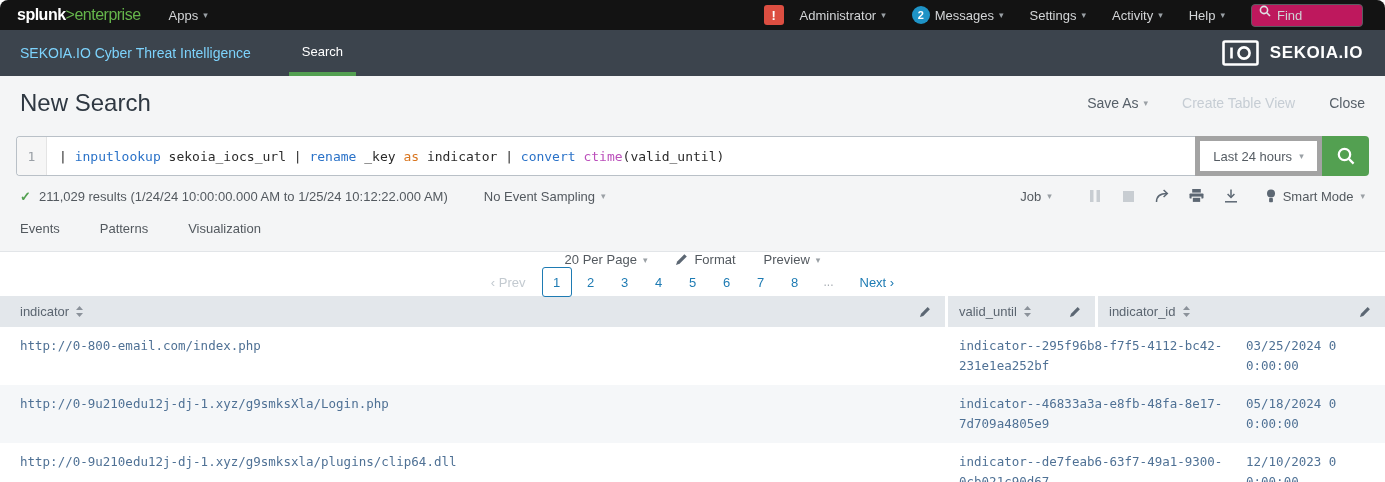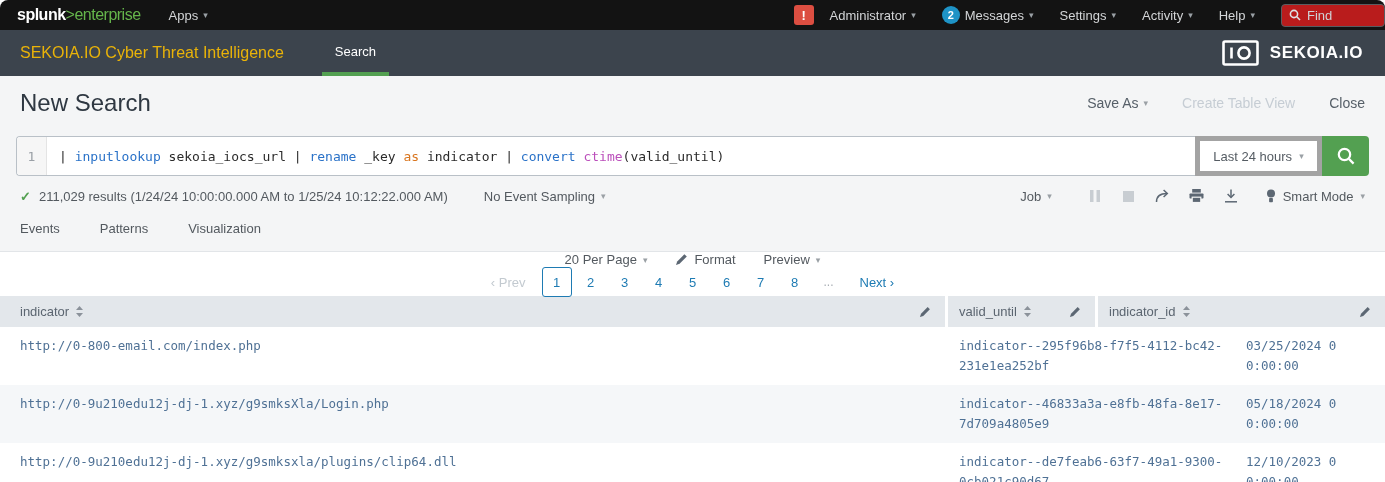--- a/index.html
+++ b/index.html
@@ -1,37 +1,37 @@
 <!DOCTYPE html>
 <html><head>
 <meta charset="utf-8">
 <style>
   * { margin:0; padding:0; box-sizing:border-box; }
   html,body { background:#ffffff; }
   body { font-family:"Liberation Sans", sans-serif; width:1385px; height:482px; }
   .screen { width:1385px; height:482px; border-radius:8px; overflow:hidden; background:#fff; position:relative; }
 
   
-  .topbar { height:30px; background:#131313; display:flex; align-items:center; justify-content:space-between; padding:0 0 0 17px; }
+  .topbar { height:30px; background:#131313; display:flex; align-items:center; justify-content:space-between; padding:0 22px 0 17px; }
   .topbar-left, .topbar-right { display:flex; align-items:center; }
   .logo { display:flex; align-items:baseline; cursor:pointer; }
   .logo-main { color:#fff; font-weight:bold; font-size:16px; letter-spacing:-0.5px; }
   .logo-sub { color:#65b54b; font-weight:500; font-size:16px; letter-spacing:-0.5px; }
   .topbar-item { color:#d3d5d7; font-size:13px; margin-left:28px; display:flex; align-items:center; gap:5px; cursor:pointer; white-space:nowrap; }
   .topbar-right .topbar-item { margin-left:0; margin-right:26px; }
   .caret { font-size:9px; color:#9aa0a5; }
   .alert-badge { width:20px; height:20px; border-radius:3px; background:#dc4e41; color:#fff; font-weight:bold; font-size:13px; display:flex; align-items:center; justify-content:center; margin-right:16px; cursor:pointer; }
   .count-badge { width:18px; height:18px; border-radius:50%; background:#1e93c6; color:#fff; font-size:11px; font-weight:bold; display:flex; align-items:center; justify-content:center; }
-  .find-box { display:flex; align-items:center; gap:6px; width:104px; height:23px; border:1px solid #595d61; border-radius:4px; padding:0 7px; background:#b91c1c; }
+  .find-box { display:flex; gap:6px; width:112px; height:23px; border:1px solid #595d61; border-radius:4px; padding:0 7px; background:#be185d; }
   .find-box input { background:transparent; border:0; outline:none; color:#e8e8e8; font-size:13px; width:70px; font-family:"Liberation Sans",sans-serif; }
   .find-box input::placeholder { color:#cfd2d5; }
 
   
   .appbar { height:46px; background:#3c444d; display:flex; align-items:stretch; padding:0 14px 0 20px; }
-  .app-title { color:#eab308; font-size:16px; display:flex; align-items:center; cursor:pointer; }
+  .app-title { color:#7dd3fc; font-size:14px; display:flex; align-items:center; cursor:pointer; }
   .app-tab { margin-left:38px; padding:0 13px; color:#ffffff; font-size:13px; display:flex; align-items:center; border-bottom:4px solid #53a051; cursor:pointer; }
   .brand { margin-left:auto; display:flex; align-items:center; gap:11px; padding-right:8px; }
   .brand-text { color:#fff; font-weight:bold; font-size:17px; letter-spacing:0.6px; }
 
   
   .search-header { background:#f4f5f6; padding:13px 16px 0 16px; border-bottom:1px solid #e2e5e8; }
   .title-row { display:flex; align-items:flex-start; justify-content:space-between; height:38px; padding:0 4px; }
   .page-title { font-size:24px; font-weight:500; color:#2f3842; }
   .header-actions { display:flex; align-items:center; gap:34px; padding-top:6px; }
   .action-link { font-size:14px; color:#576069; cursor:pointer; display:flex; align-items:center; gap:5px; }

